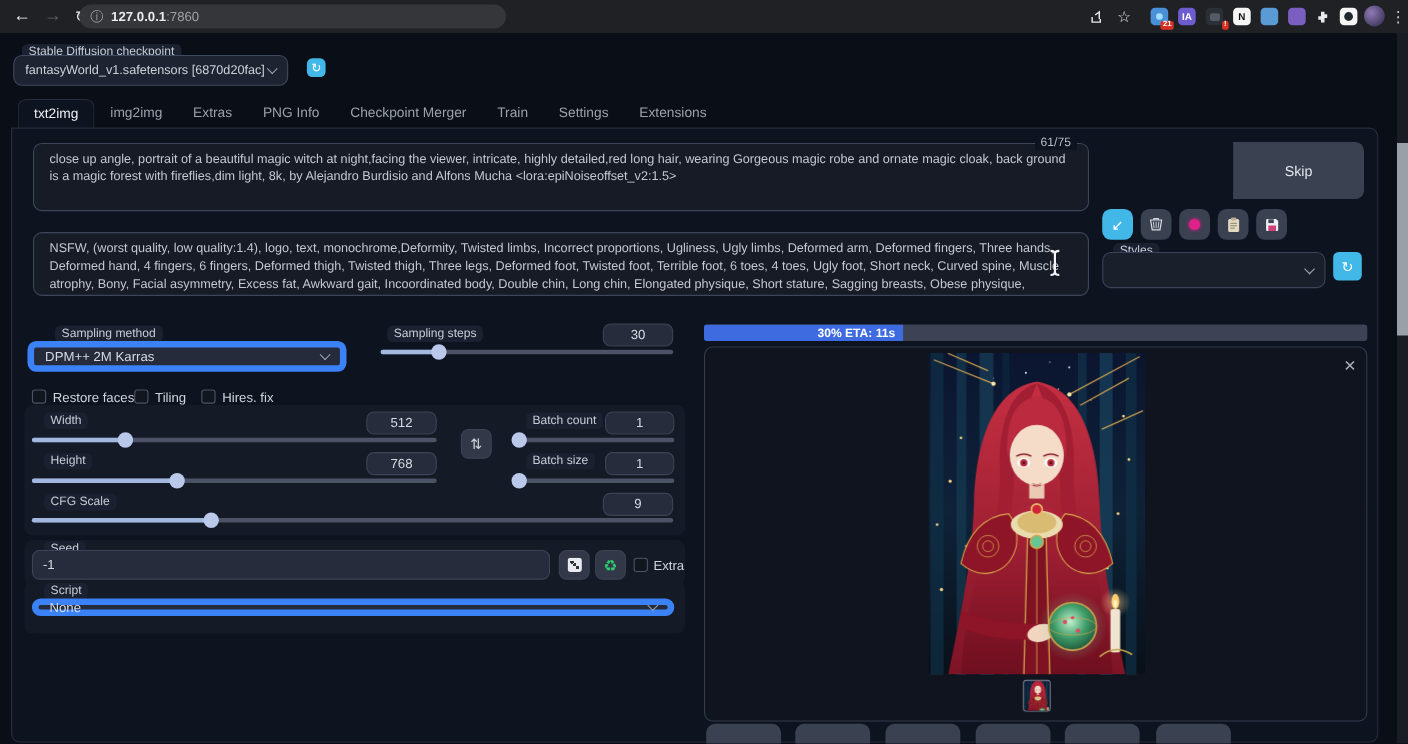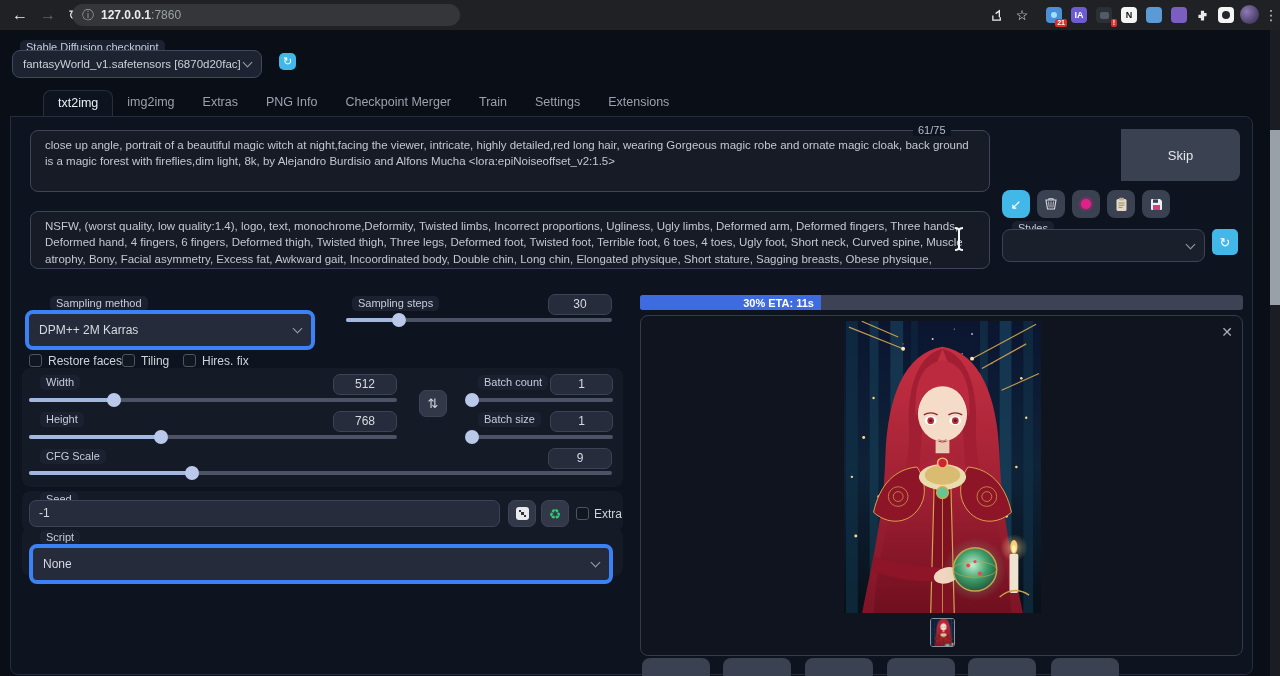--- a/index.html
+++ b/index.html
@@ -37,46 +37,46 @@
   #ckpt-box { position:absolute; left:12px; top:50px; width:250px; height:28px; background:#1d2330;
     border:1px solid #3f495e; border-radius:8px; display:flex; align-items:center; padding:0 10px;
     cursor:pointer; }
   #ckpt-box .val { font-size:11.5px; color:#ccd0d8; flex:1; white-space:nowrap; overflow:hidden; }
   .chev { width:7px; height:7px; border-right:1.6px solid #9aa1ad; border-bottom:1.6px solid #9aa1ad;
     transform:rotate(45deg); margin-top:-3px; flex:none; }
   .accent-btn { position:absolute; background:#42b8e8; color:#fff; border-radius:5px;
     display:flex; align-items:center; justify-content:center; cursor:pointer; }
 
   
-  #tabs { position:absolute; left:16px; top:90px; height:27px; display:flex;margin-left:27px; }
+  #tabs { position:absolute; left:16px; top:90px; height:27px; display:flex; }
   .tab { font-size:12.5px; color:#9aa1ac; padding:5px 14px 7px; cursor:pointer; white-space:nowrap; }
   .tab.active { color:#eceef2; background:#0e1320; border:1px solid #272d3d; border-bottom:none;
     border-radius:8px 8px 0 0; }
 
   
   .textbox { position:absolute; left:30px; width:960px; background:#161b26; border:1px solid #3f4559;
     border-radius:8px; color:#c3c7d0; font-size:11.5px; line-height:1.42; padding:6px 14px;
     overflow:hidden; cursor:text; }
-  #prompt-counter { position:absolute; left:913px; top:124px; font-size:11px; color:#b7bcc6;
+  #prompt-counter { position:absolute; left:941px; top:124px; font-size:11px; color:#b7bcc6;
     background:#0e1320; padding:0 5px; z-index:3; }
 
   
   .big-btn { position:absolute; top:129px; height:52px; background:#3a4150; color:#e3e6ec;
     font-size:13px; display:flex; align-items:center; justify-content:center; cursor:pointer; }
   .icon-btn { position:absolute; top:190px; width:28px; height:28px; background:#3a4150;
     border-radius:8px; display:flex; align-items:center; justify-content:center; cursor:pointer; }
   #styles-box { position:absolute; left:1002px; top:229px; width:203px; height:33px;
     background:#1a1f2c; border:1px solid #3c4356; border-radius:8px; display:flex;
     align-items:center; padding:0 10px; cursor:pointer; }
   #styles-box .val { flex:1; font-size:12px; color:#ccd0d8; }
 
   
   .panel { position:absolute; background:#151a27; border-radius:8px; }
-  .dropdown { position:absolute; background:#252b3a; border:4px solid #3b82f6; border-radius:8px;
-    display:flex; align-items:center; padding:16px 10px; cursor:pointer; }
+  .dropdown { position:absolute; background:#252b3a; border:6px solid #3b82f6; border-radius:8px;
+    display:flex; align-items:center; padding:0 10px; cursor:pointer; }
   .dropdown .val { flex:1; font-size:12px; color:#d6dae2; }
   .num-input { position:absolute; background:#262c3b; border:1px solid #3c4356; border-radius:7px;
     color:#d7dae1; font-size:12px; text-align:center; cursor:text; }
   .slider { position:absolute; height:4px; background:#4c5366; border-radius:2px; }
   .slider .fill { height:100%; background:#a3b8e0; border-radius:2px; position:relative; }
   .slider .handle { position:absolute; right:-7px; top:50%; transform:translateY(-50%);
     width:14px; height:14px; border-radius:50%; background:#bac9ea; cursor:grab; }
   .checkbox { position:absolute; width:13px; height:13px; background:#11161f;
     border:1px solid #4b5563; border-radius:3px; cursor:pointer; }
   .cb-label { position:absolute; font-size:12px; color:#cfd3da; white-space:nowrap; }

